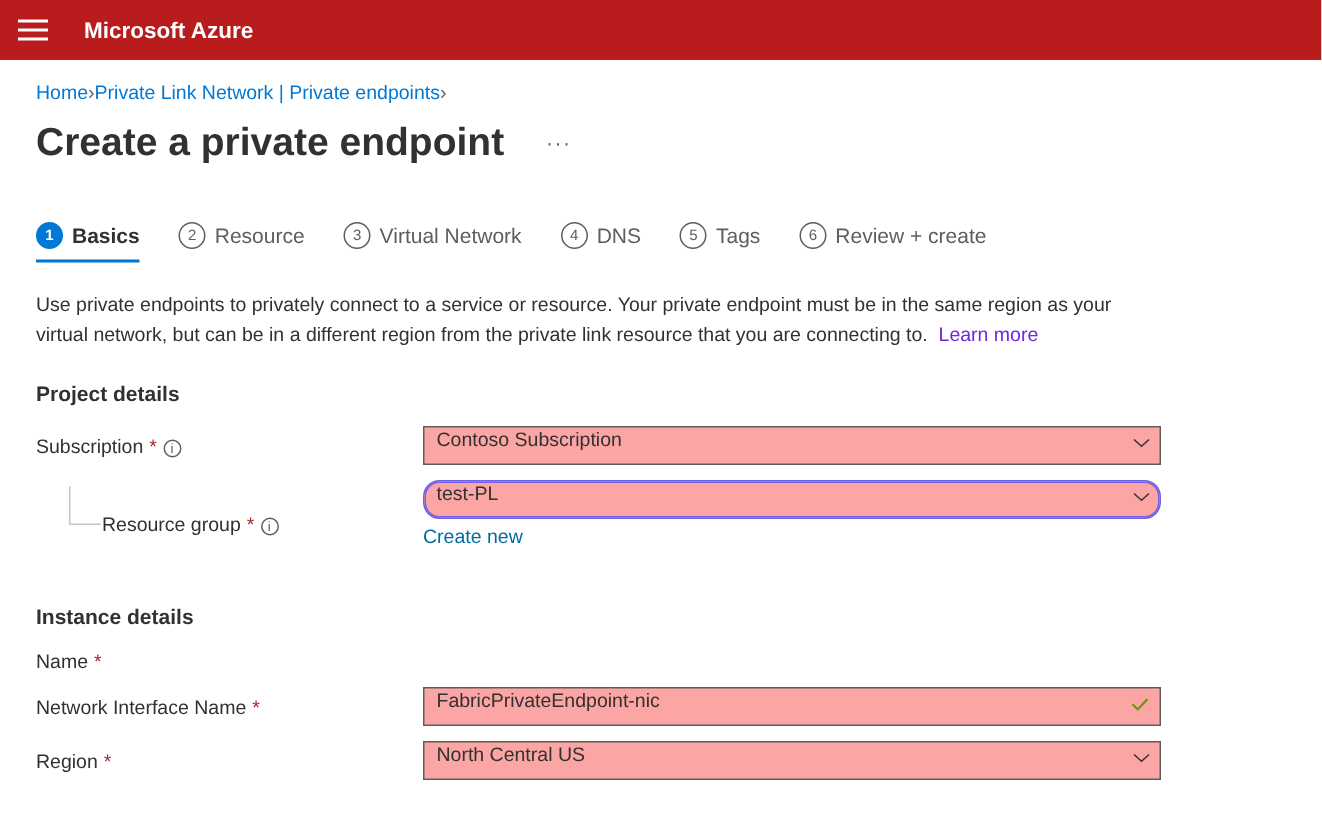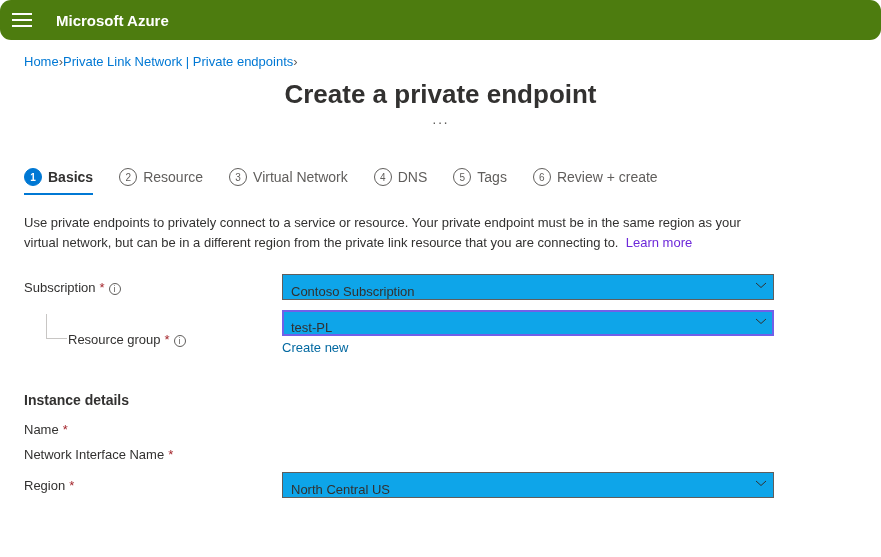--- a/index.html
+++ b/index.html
@@ -1,33 +1,33 @@
 <!DOCTYPE html>
 <html><head>
 <meta charset="utf-8">
 <style>
   * { box-sizing: border-box; margin: 0; padding: 0; font-family: "Segoe UI", Arial, sans-serif; }
   body { background: #fff; width: 881px; height: 557px; overflow: hidden; color: #323130; }
 
   
-  .topbar { background: #4d7c0f; height: 40px; display: flex; align-items: center; padding: 0 12px; color: #fff; border-radius: 11px; }
+  .topbar { background: #b91c1c; height: 40px; display: flex; align-items: center; padding: 0 12px; color: #fff; }
   .hamburger { width: 20px; height: 14px; display: flex; flex-direction: column; justify-content: space-between; cursor: pointer; margin-right: 24px; }
   .hamburger span { display: block; height: 2px; background: #fff; }
   .brand { font-size: 15px; font-weight: 600; }
 
   
   .content { padding: 14px 24px 0 24px; }
 
   
   .breadcrumb { font-size: 13px; color: #605e5c; display: flex; align-items: center; gap: 0; margin-bottom: 10px; }
   .breadcrumb a { color: #0078d4; text-decoration: none; cursor: pointer; }
   .breadcrumb .sep { color: #605e5c; }
 
   
-  .title-row { display: flex; align-items: center; gap: 4px; margin-bottom: 38px; flex-direction: column; }
+  .title-row { display: flex; align-items: center; gap: 28px; margin-bottom: 38px; }
   .page-title { font-size: 26px; font-weight: 600; color: #323130; }
   .ellipsis { color: #605e5c; font-size: 14px; letter-spacing: 1px; cursor: pointer; }
 
   
   .tabs { display: flex; gap: 26px; border-bottom: 1px solid #fff; margin-bottom: 18px; }
   .tab { display: flex; align-items: center; gap: 6px; font-size: 14px; color: #605e5c; padding-bottom: 8px; cursor: pointer; position: relative; }
   .tab.active { color: #323130; font-weight: 600; }
   .tab.active::after { content:""; position:absolute; bottom:-1px; left:0; right:0; height:2px; background:#0078d4; }
   .step-circle { width: 18px; height: 18px; border-radius: 50%; border: 1px solid #605e5c; display: inline-flex; align-items: center; justify-content: center; font-size: 10px; color: #605e5c; }
   .tab.active .step-circle { background: #0078d4; border-color: #0078d4; color: #fff; }
@@ -46,25 +46,25 @@
     content:""; position:absolute; left:22px; top:-18px; bottom:50%; width:20px;
     border-left:1px solid #c8c6c4; border-bottom:1px solid #c8c6c4;
   }
   .label-cell { width: 258px; font-size: 13px; display: flex; align-items: flex-end; gap: 4px; }
   .req { color: #a4262c; }
   .info-icon { width:12px; height:12px; border:1px solid #605e5c; border-radius:50%; display:inline-flex; align-items:center; justify-content:center; font-size:9px; color:#605e5c; cursor:pointer; }
   .control-cell { flex: 0 0 492px; }
 
   
   .azselect, .azinput {
-    width: 100%; height: 26px; border: 1px solid #605e5c; background: #0ea5e9;
-    font-size: 13px; padding: 0 28px 0 8px; position: relative; display:flex; align-items:flex-end;
+    width: 100%; height: 26px; border: 1px solid #605e5c; background: #fca5a5;
+    font-size: 13px; padding: 0 28px 0 8px; position: relative; display:flex; align-items:flex-start;
     cursor: pointer;
   }
-  .azselect.focus { border-color: #7160e8; box-shadow: 0 0 0 1px #7160e8 inset; }
+  .azselect.focus { border-color: #7160e8; box-shadow: 0 0 0 1px #7160e8 inset; border-radius: 11px; }
   .azselect .chev, .azinput .mark {
     position: absolute; right: 6px; top: 50%; transform: translateY(-50%);
   }
   .azselect .chev svg { width:12px; height:12px; }
   .azinput { cursor: text; }
   .azinput.valid { }
   .azinput .mark svg { width:14px; height:14px; }
 
   .link-small { font-size: 13px; color: #0369a1; text-decoration: none; cursor: pointer; display:inline-block; margin-top:4px; margin-left:0; }
 
@@ -121,20 +121,21 @@
       <span class="step-circle">6</span>
       <span>Review + create</span>
     </div>
   </div>
 
   <p class="intro">
     <span>Use private endpoints to privately connect to a service or resource. Your private endpoint must be in the same region as your virtual network, but can be in a different region from the private link resource that you are connecting to.</span>
     &nbsp;<a>Learn more</a>
   </p>
 
+  <div class="section-title">Project details</div>
 
   <div class="form-row">
     <div class="label-cell">
       <span>Subscription</span>
       <span class="req">*</span>
       <span class="info-icon">i</span>
     </div>
     <div class="control-cell">
       <div class="azselect">
         <span>Contoso Subscription</span>
@@ -175,20 +176,30 @@
       <span>Name</span>
       <span class="req">*</span>
     </div>
   </div>
 
   <div class="form-row">
     <div class="label-cell">
       <span>Network Interface Name</span>
       <span class="req">*</span>
     </div>
+    <div class="control-cell">
+      <div class="azinput valid">
+        <span>FabricPrivateEndpoint-nic</span>
+        <span class="mark">
+          <svg viewBox="0 0 14 14">
+              <path d="M2 7 L5.5 10.5 L12 3.5" stroke="#57a300" stroke-width="1.5" fill="none"></path>
+            </svg>
+        </span>
+      </div>
+    </div>
   </div>
 
   <div class="form-row">
     <div class="label-cell">
       <span>Region</span>
       <span class="req">*</span>
     </div>
     <div class="control-cell">
       <div class="azselect">
         <span>North Central US</span>

